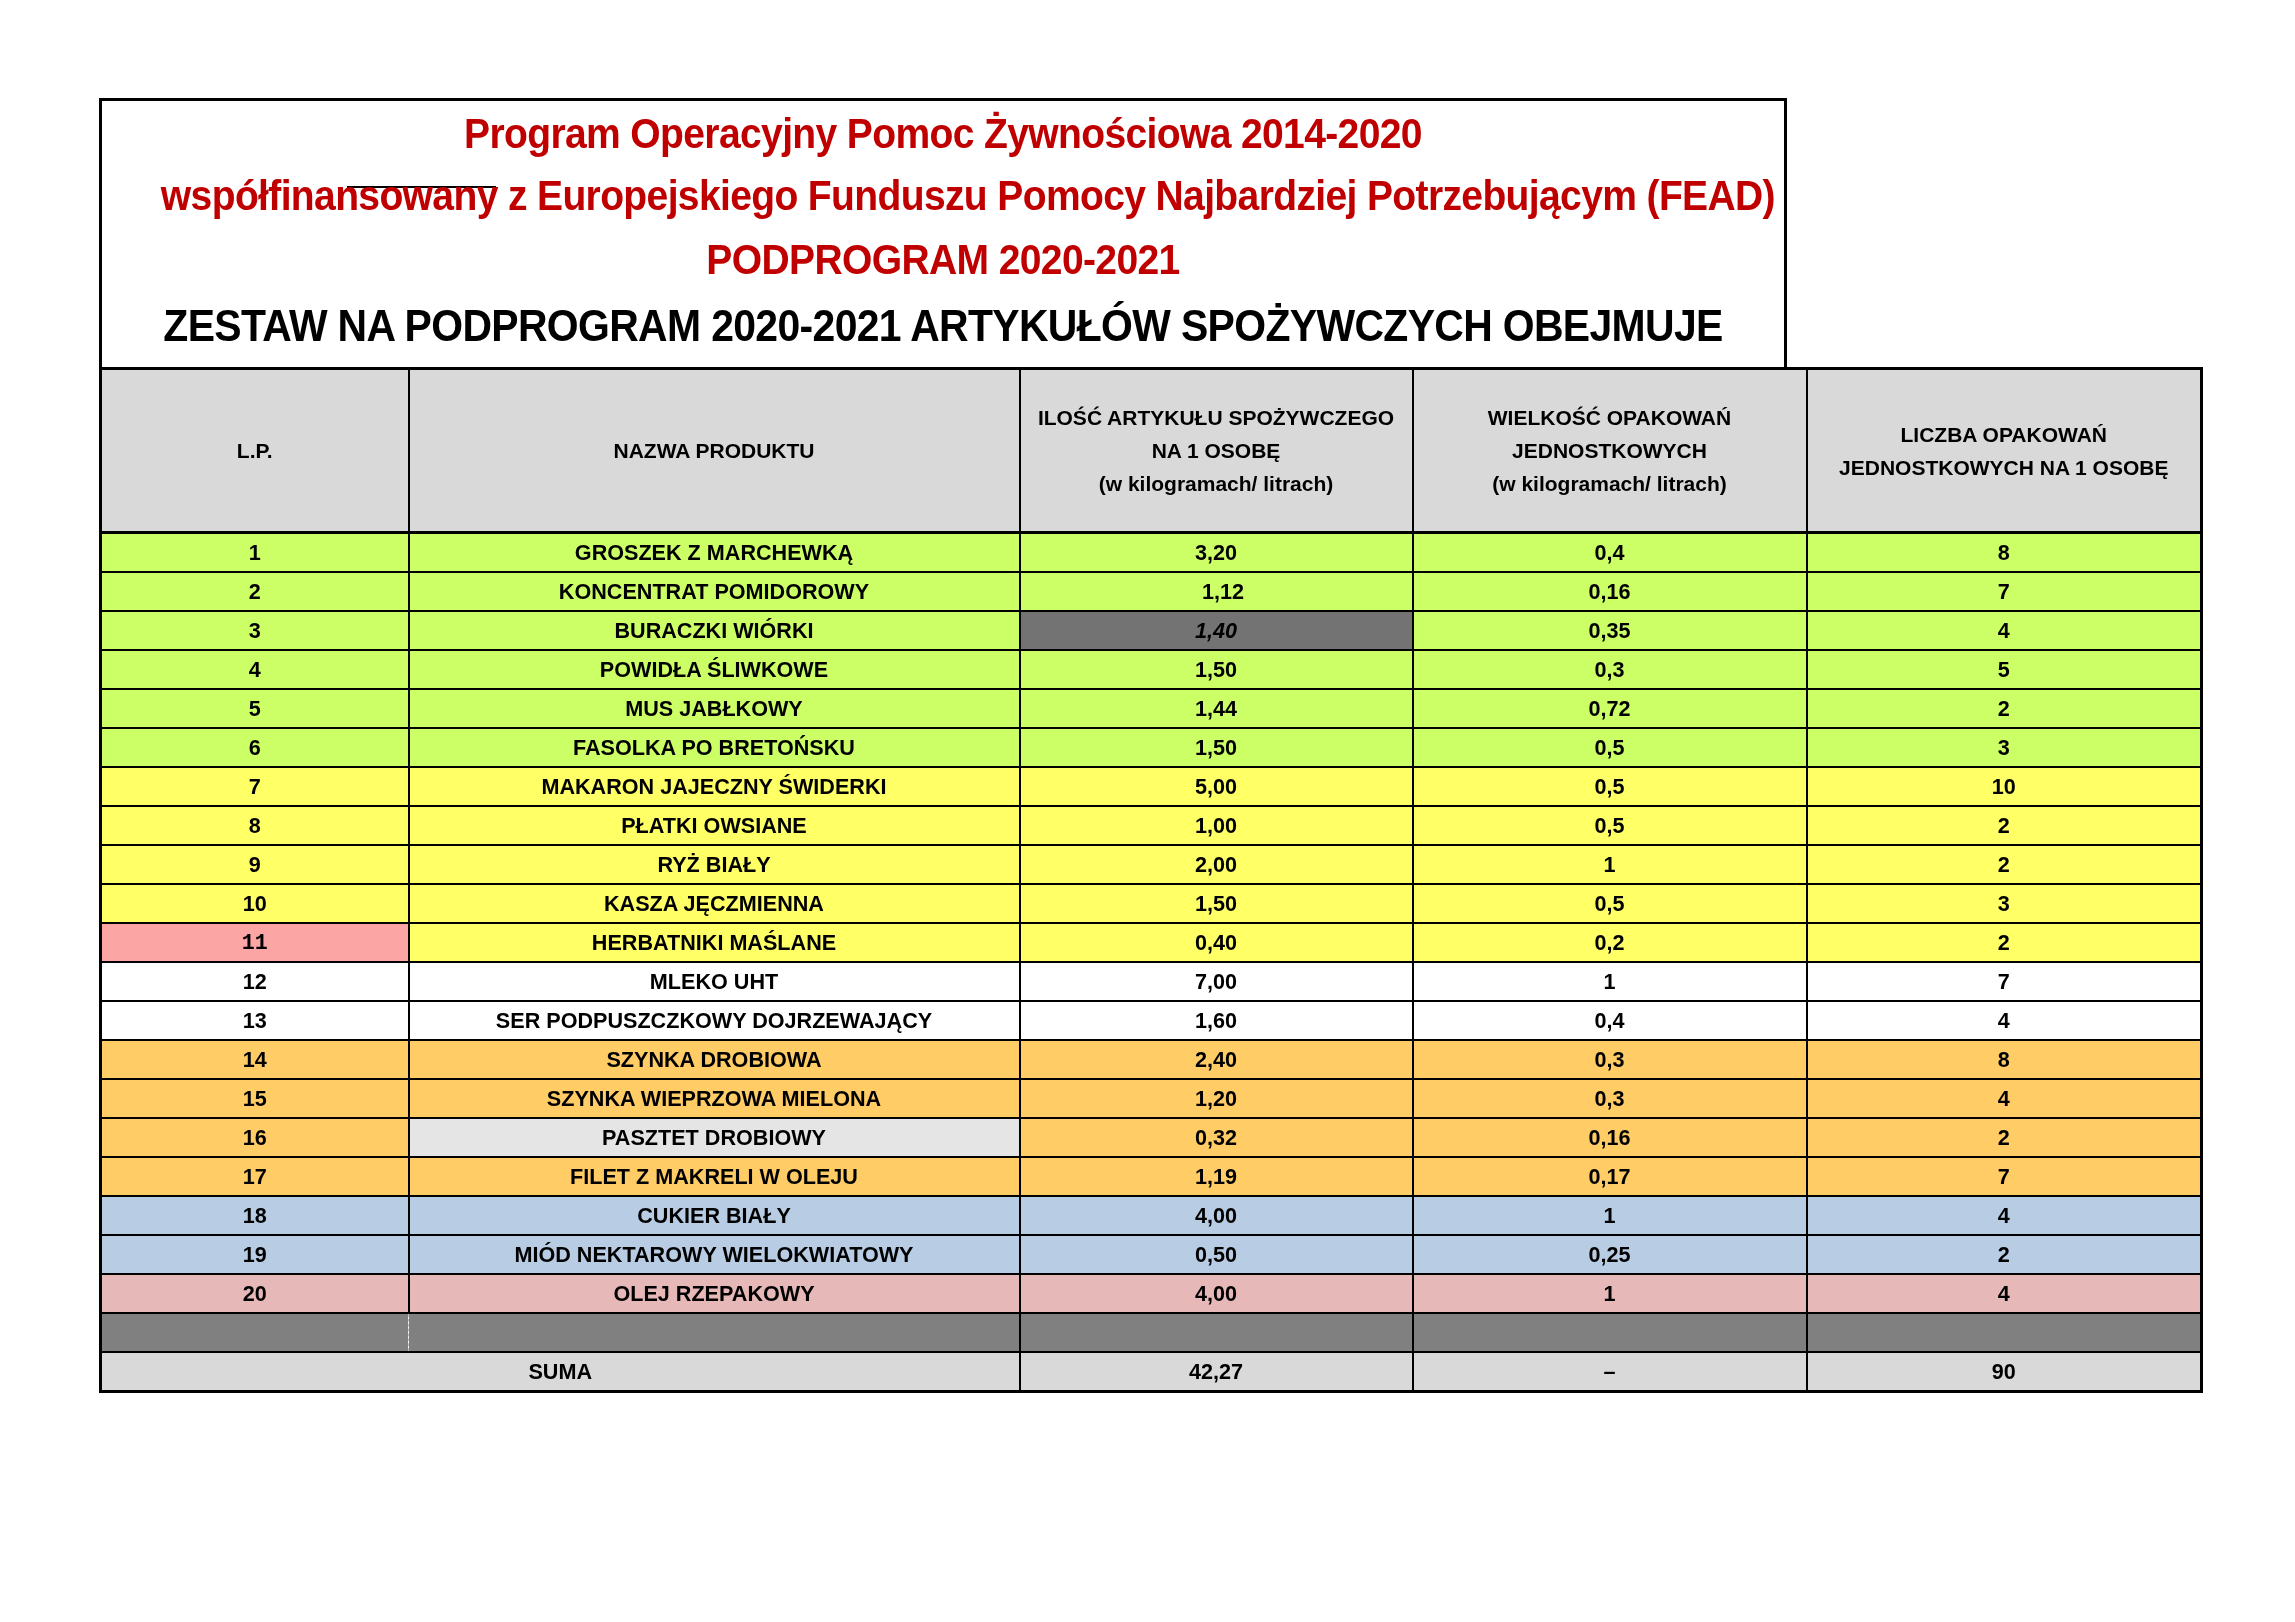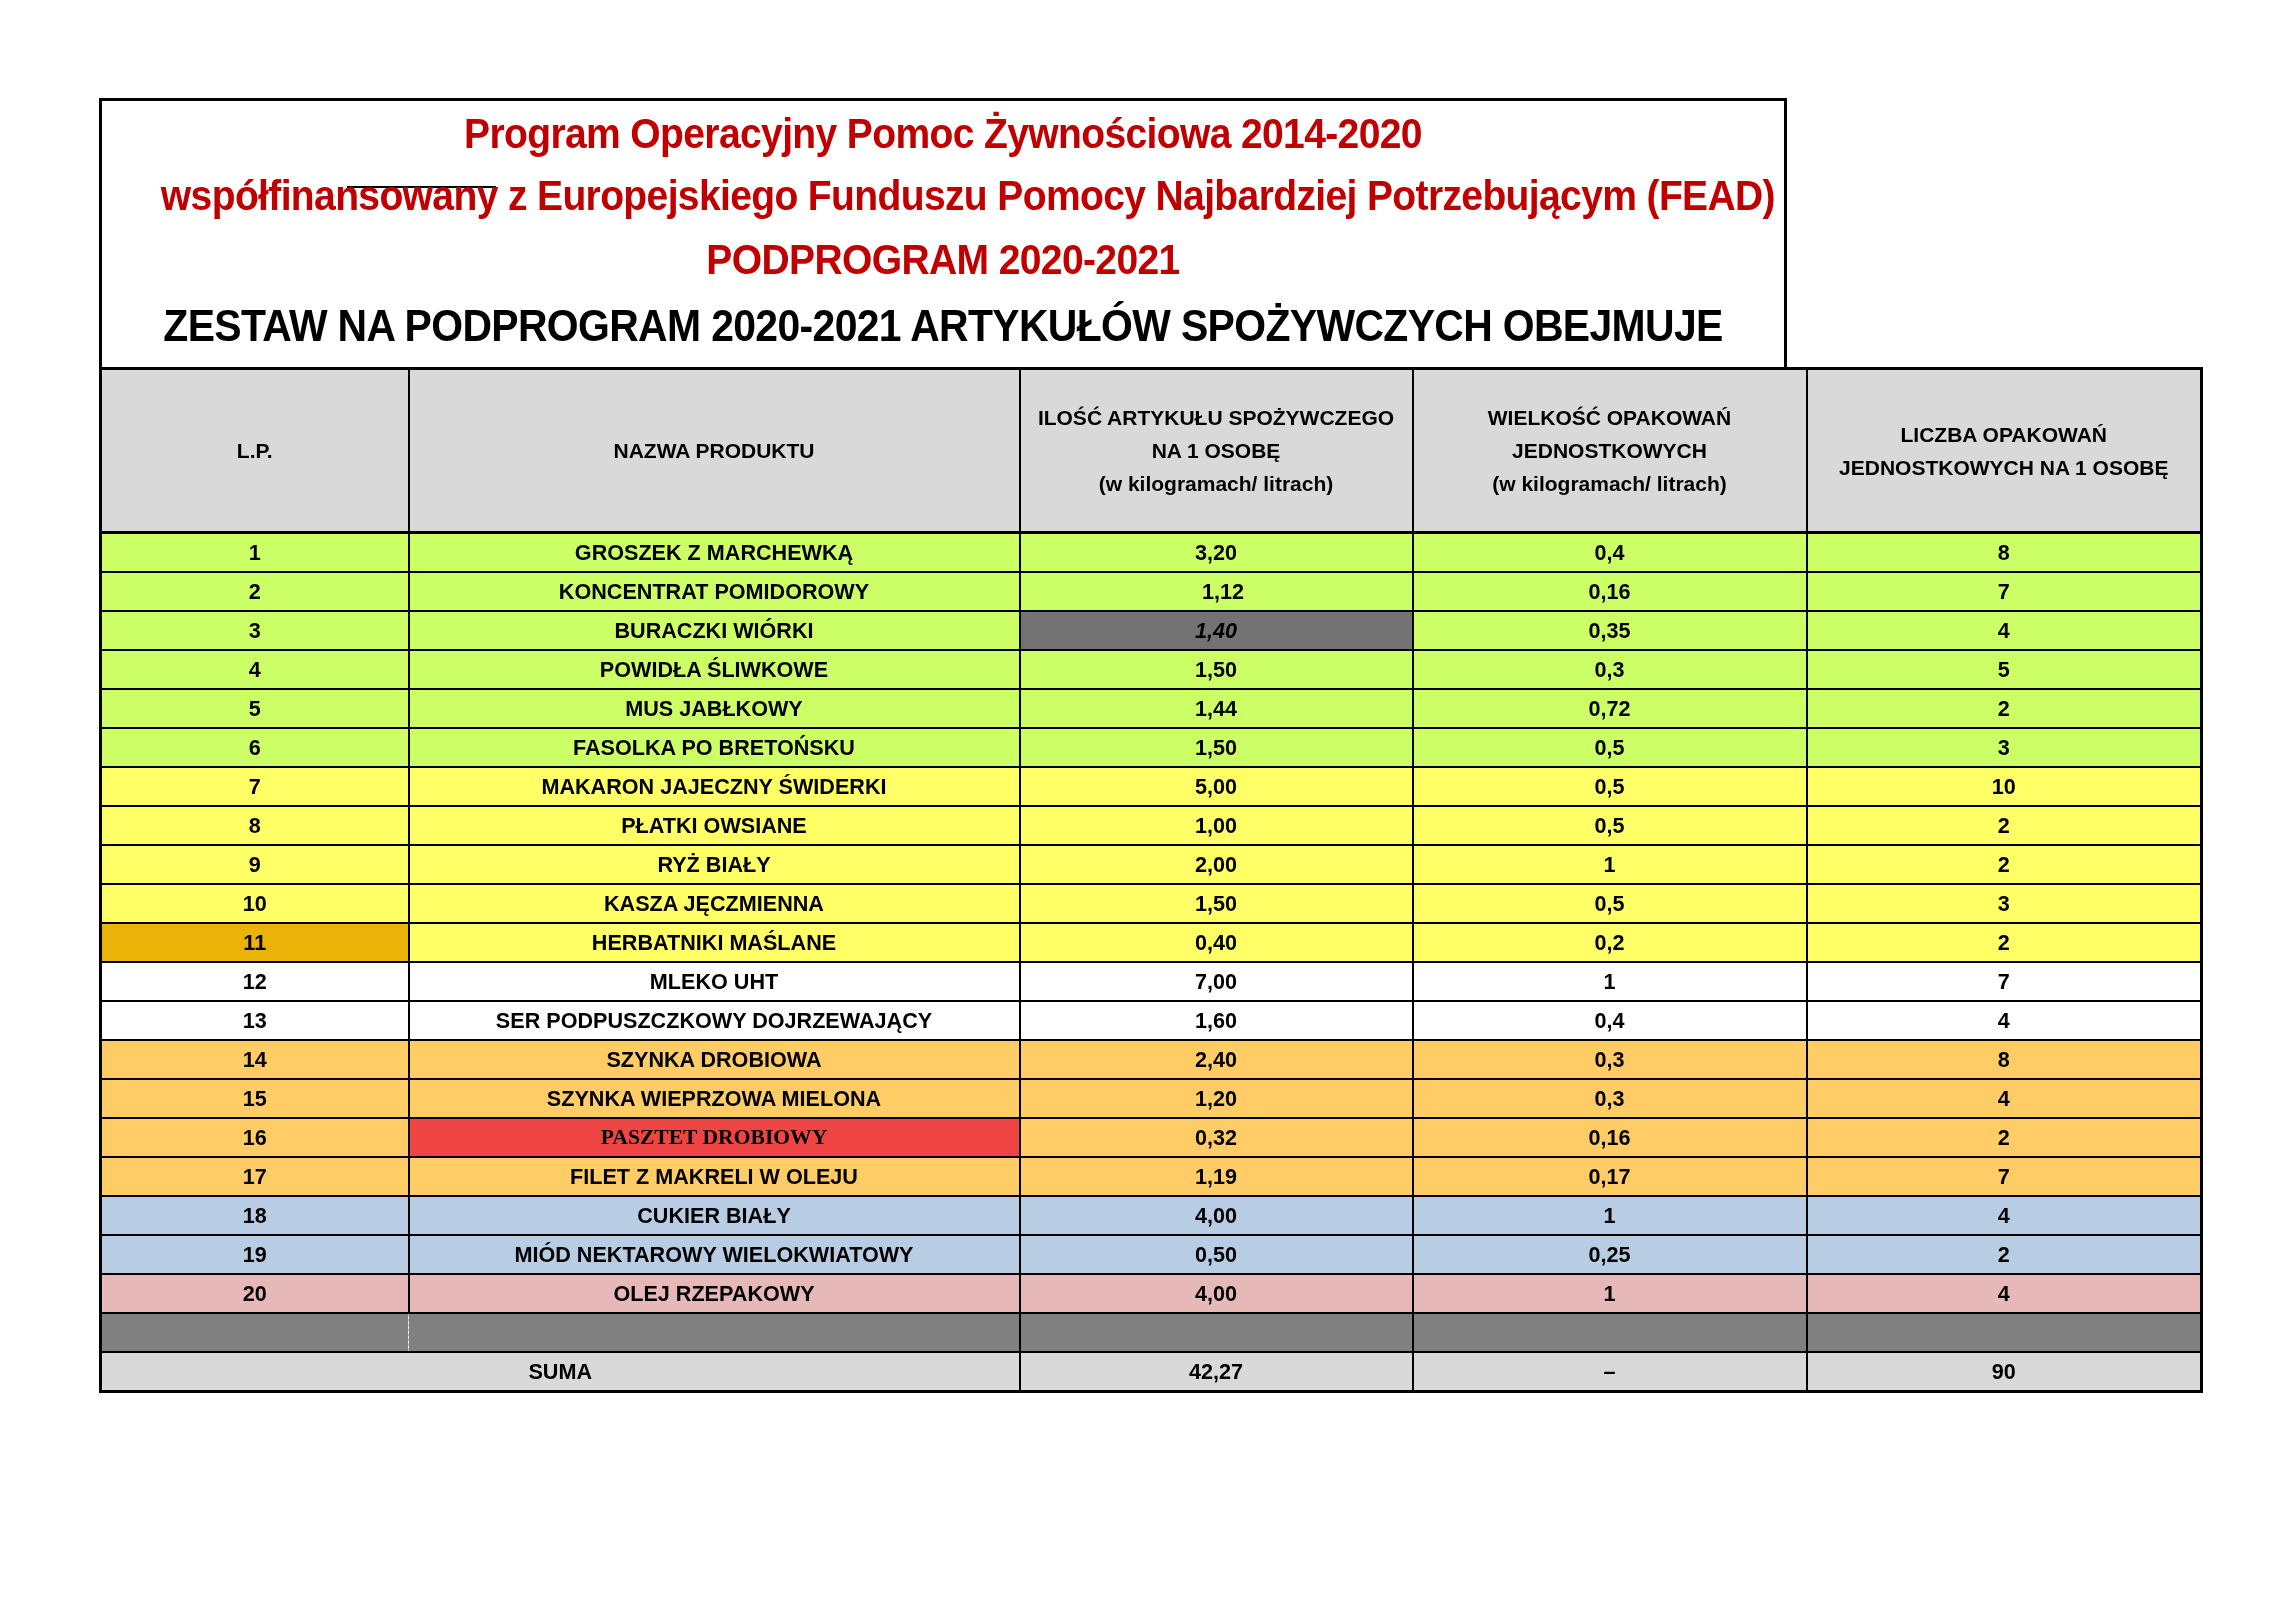--- a/index.html
+++ b/index.html
@@ -132,21 +132,21 @@
           <td class="outer-right" style="background: rgb(255, 255, 102);">2</td>
         </tr>
         <tr style="background: rgb(255, 255, 102);">
           <td class="outer-left" style="background: rgb(255, 255, 102);">10</td>
           <td class="name" style="background: rgb(255, 255, 102);">KASZA JĘCZMIENNA</td>
           <td style="background: rgb(255, 255, 102);">1,50</td>
           <td style="background: rgb(255, 255, 102);">0,5</td>
           <td class="outer-right" style="background: rgb(255, 255, 102);">3</td>
         </tr>
         <tr style="background: rgb(255, 255, 102);">
-          <td class="outer-left" style="background: #eab308;">11</td>
+          <td class="outer-left" style="background: #fca5a5; font-family: Liberation Mono, monospace;">11</td>
           <td class="name" style="background: rgb(255, 255, 102);">HERBATNIKI MAŚLANE</td>
           <td style="background: rgb(255, 255, 102);">0,40</td>
           <td style="background: rgb(255, 255, 102);">0,2</td>
           <td class="outer-right" style="background: rgb(255, 255, 102);">2</td>
         </tr>
         <tr style="background: rgb(255, 255, 255);">
           <td class="outer-left" style="background: rgb(255, 255, 255);">12</td>
           <td class="name" style="background: rgb(255, 255, 255);">MLEKO UHT</td>
           <td style="background: rgb(255, 255, 255);">7,00</td>
           <td style="background: rgb(255, 255, 255);">1</td>
@@ -168,21 +168,21 @@
         </tr>
         <tr style="background: rgb(255, 204, 102);">
           <td class="outer-left" style="background: rgb(255, 204, 102);">15</td>
           <td class="name" style="background: rgb(255, 204, 102);">SZYNKA WIEPRZOWA MIELONA</td>
           <td style="background: rgb(255, 204, 102);">1,20</td>
           <td style="background: rgb(255, 204, 102);">0,3</td>
           <td class="outer-right" style="background: rgb(255, 204, 102);">4</td>
         </tr>
         <tr style="background: rgb(255, 204, 102);">
           <td class="outer-left" style="background: rgb(255, 204, 102);">16</td>
-          <td class="name" style="background: #ef4444; font-family: Liberation Serif, serif;">PASZTET DROBIOWY</td>
+          <td class="name" style="background: #e5e5e5;">PASZTET DROBIOWY</td>
           <td style="background: rgb(255, 204, 102);">0,32</td>
           <td style="background: rgb(255, 204, 102);">0,16</td>
           <td class="outer-right" style="background: rgb(255, 204, 102);">2</td>
         </tr>
         <tr style="background: rgb(255, 204, 102); padding-left: 48px;">
           <td class="outer-left" style="background: rgb(255, 204, 102);">17</td>
           <td class="name" style="background: rgb(255, 204, 102);">FILET Z MAKRELI W OLEJU</td>
           <td style="background: rgb(255, 204, 102);">1,19</td>
           <td style="background: rgb(255, 204, 102);">0,17</td>
           <td class="outer-right" style="background: rgb(255, 204, 102);">7</td>

